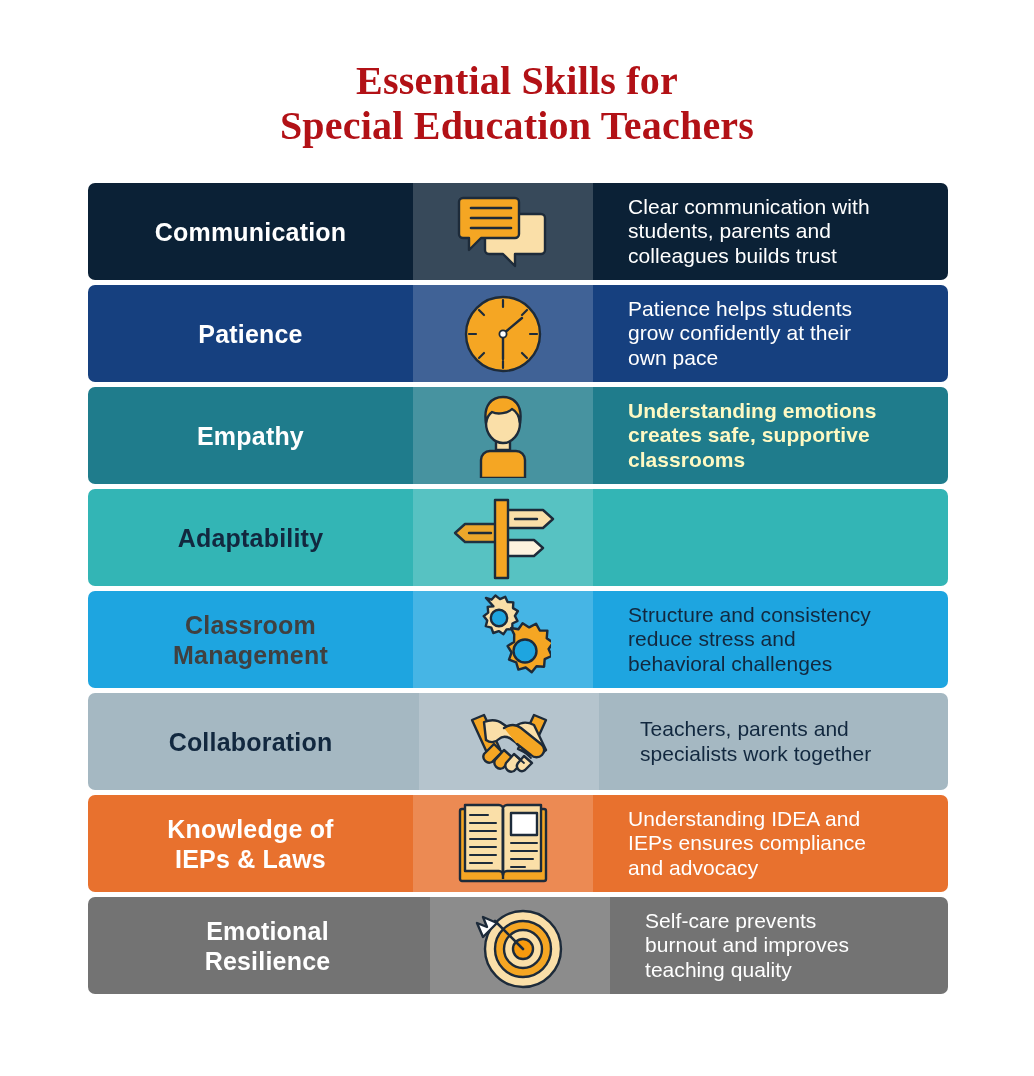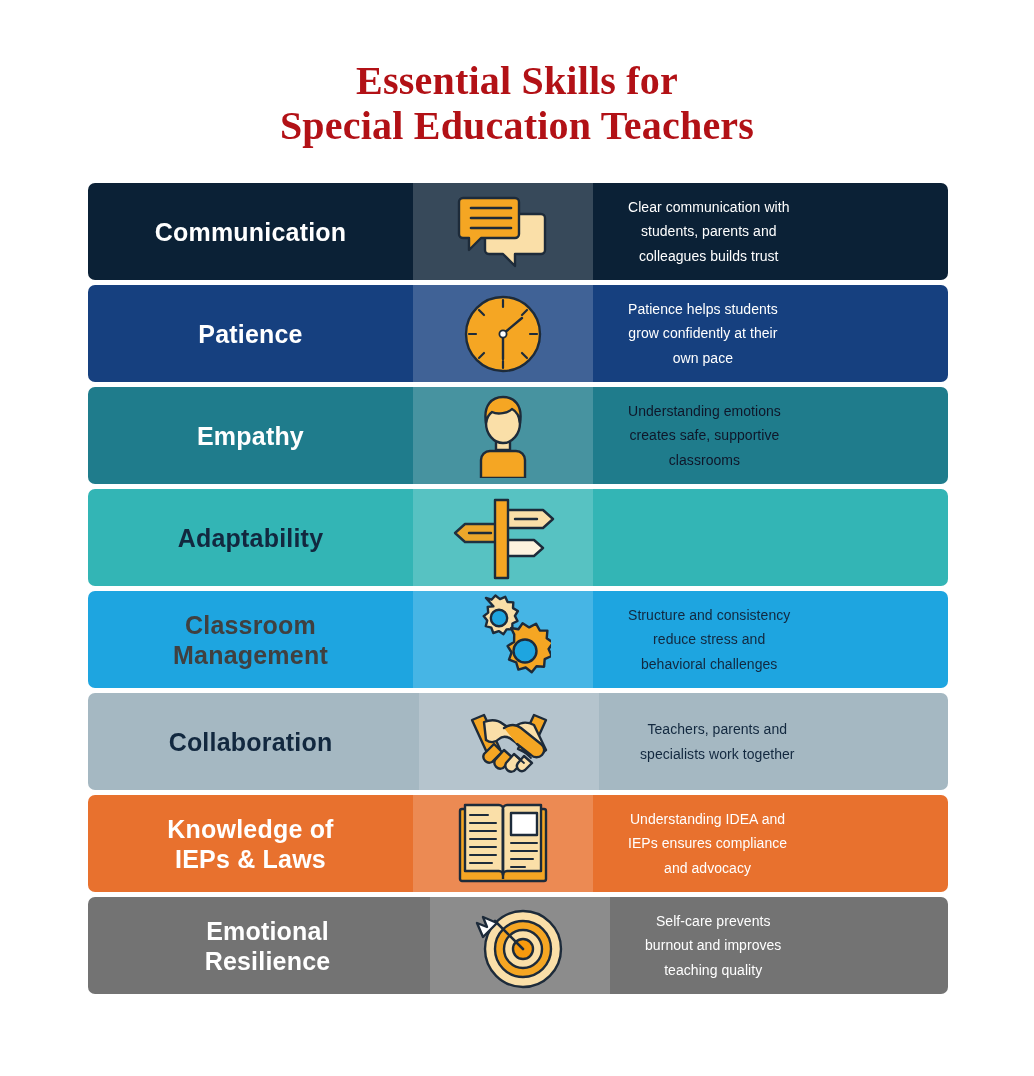--- a/index.html
+++ b/index.html
@@ -86,26 +86,25 @@
 
   .desc-cell{
     flex:1 1 auto;
     display:flex;
     align-items:center;
     padding-left:35px;
     padding-right:14px;
     box-sizing:border-box;
   }
   .desc-text{
-    font-size:14px;
+    font-size:21px;
     line-height:24.5px;
     font-weight:normal;
     letter-spacing:0.05px;
     white-space:pre-line;
-    text-align:center;
   }
 </style>
 </head>
 <body style="background: rgb(255, 255, 255);">
 
 <div id="infographic">
 
   <div id="title-block">
     <span class="tline" style="color: rgb(178, 17, 22);">Essential Skills for</span>
     <span class="tline" style="color: rgb(178, 17, 22);">Special Education Teachers</span>
@@ -174,21 +173,21 @@
           <svg width="76" height="84" viewBox="0 0 76 84">
     <g stroke="#1d2b3a" stroke-width="2.4" stroke-linejoin="round">
       <rect x="31" y="40" width="14" height="16" fill="#fadfa8"></rect>
       <path d="M16 84 v-18 a9 9 0 0 1 9 -9 h26 a9 9 0 0 1 9 9 v18 z" fill="#f5a623"></path>
       <ellipse cx="38" cy="29" rx="17" ry="20" fill="#fadfa8"></ellipse>
       <path d="M21 29 c-3 -18 6 -26 17 -26 c11 0 20 8 17 26 c-1 -8 -4 -12 -8 -14 c-4 4 -14 6 -20 3 c-3 2 -5 6 -6 11 z" fill="#f5a623"></path>
     </g>
   </svg>
         </div>
         <div class="desc-cell">
-          <div class="desc-text" style="color: #0f172a;">Understanding emotions
+          <div class="desc-text" style="color: #fef9c3; font-weight: bold;">Understanding emotions
 creates safe, supportive
 classrooms</div>
         </div>
       </div>
       <div class="row" style="background: rgb(51, 181, 181);">
         <div class="skill-cell">
           <div class="skill-label" style="color: rgb(18, 40, 63);">Adaptability</div>
         </div>
         <div class="icon-cell">
           <div class="tint"></div>

